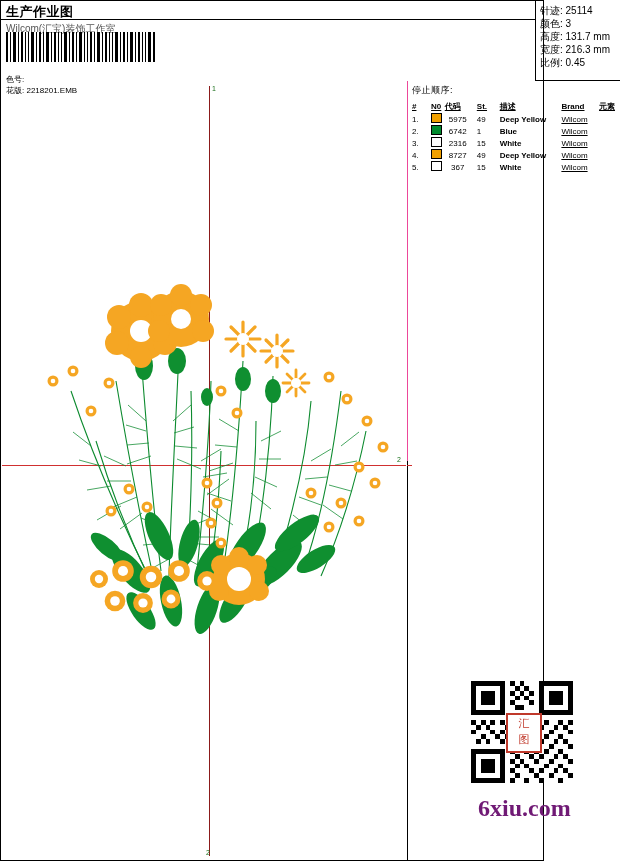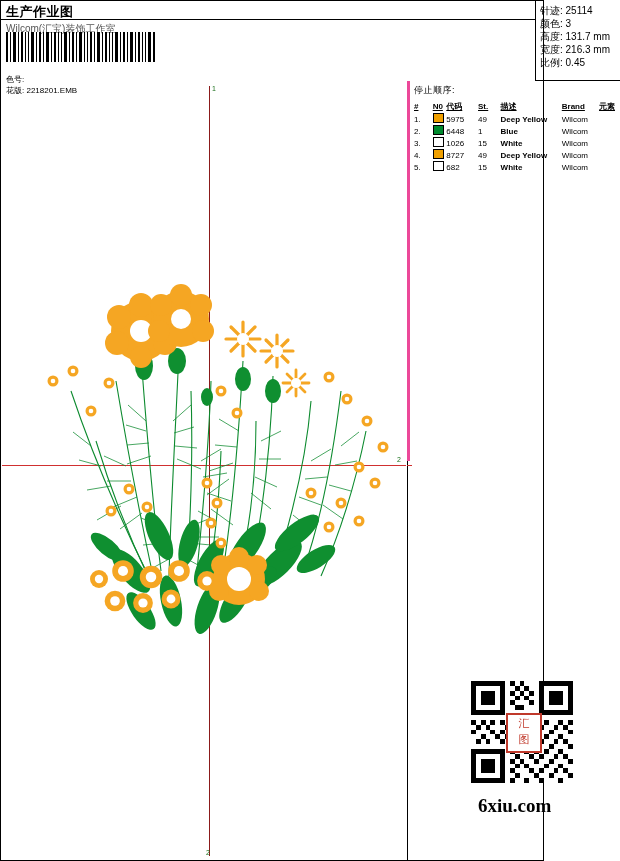--- a/index.html
+++ b/index.html
@@ -68,21 +68,21 @@
     padding: 3px 4px;
     font-size: 10px;
     line-height: 13px;
   }
 
   
   .clr-panel {
     position: absolute;
     left: 406px; top: 80px;
     width: 214px; height: 380px;
-    border-left: 3px solid #ec4899;
+    border-left: 1px solid #ec4899;
     box-sizing: border-box;
     padding: 3px 4px 0 4px;
     font-size: 8px;
   }
   .clr-title {
     font-size: 9px;
     margin-bottom: 4px;
     letter-spacing: 0.5px;
   }
   .clr-table {
@@ -97,24 +97,24 @@
     text-decoration: underline;
     white-space: nowrap;
   }
   .clr-table td {
     padding: 0 2px 0 0;
     white-space: nowrap;
     line-height: 11px;
   }
   .c-idx   { width: 22px; }
   .c-swa   { width: 12px; }
-  .c-code  { width: 30px; text-align: left; padding-right: 6px !important; }
+  .c-code  { width: 30px; text-align: center; padding-right: 6px !important; }
   .c-st    { width: 20px; padding-right: 6px !important; }
   .c-desc  { width: 66px; font-weight: bold; }
-  .c-brand { width: 40px; }
+  .c-brand { width: 40px; text-decoration: underline; }
   .swatch {
     display: inline-block;
     width: 9px; height: 8px;
     border: 1px solid #000;
     vertical-align: -1px;
   }
 
   
   .v-line {
     position: absolute;
@@ -169,23 +169,23 @@
     color: #c0392b;
     font-size: 11px;
     line-height: 16px;
     text-align: center;
     background: #fff;
     font-family: "Liberation Serif", serif;
   }
   .wm {
     position: absolute;
     left: 477px; top: 794px;
-    font-size: 19px;
+    font-size: 24px;
     font-weight: bold;
-    color: #000000;
+    color: #701a75;
     font-family: "Liberation Serif", serif;
   }
 
   
   .art {
     position: absolute;
     left: 10px; top: 270px;
     width: 396px; height: 400px;
   }
 </style>
@@ -300,48 +300,48 @@
             <td class="c-swa"><span class="swatch" style="background: rgb(240, 160, 0);"></span></td>
             <td class="c-code">5975</td>
             <td class="c-st">49</td>
             <td class="c-desc">Deep Yellow</td>
             <td class="c-brand">Wilcom</td>
             <td></td>
           </tr>
           <tr>
             <td class="c-idx">2.</td>
             <td class="c-swa"><span class="swatch" style="background: rgb(0, 138, 46);"></span></td>
-            <td class="c-code">6448</td>
+            <td class="c-code">6742</td>
             <td class="c-st">1</td>
             <td class="c-desc">Blue</td>
             <td class="c-brand">Wilcom</td>
             <td></td>
           </tr>
           <tr>
             <td class="c-idx">3.</td>
             <td class="c-swa"><span class="swatch" style="background: rgb(255, 255, 255);"></span></td>
-            <td class="c-code">1026</td>
+            <td class="c-code">2316</td>
             <td class="c-st">15</td>
             <td class="c-desc">White</td>
             <td class="c-brand">Wilcom</td>
             <td></td>
           </tr>
           <tr>
             <td class="c-idx">4.</td>
             <td class="c-swa"><span class="swatch" style="background: rgb(240, 160, 0);"></span></td>
             <td class="c-code">8727</td>
             <td class="c-st">49</td>
             <td class="c-desc">Deep Yellow</td>
             <td class="c-brand">Wilcom</td>
             <td></td>
           </tr>
           <tr>
             <td class="c-idx">5.</td>
             <td class="c-swa"><span class="swatch" style="background: rgb(255, 255, 255);"></span></td>
-            <td class="c-code">682</td>
+            <td class="c-code">367</td>
             <td class="c-st">15</td>
             <td class="c-desc">White</td>
             <td class="c-brand">Wilcom</td>
             <td></td>
           </tr>
         </tbody>
     </table>
   </div>
 
   <div class="v-line"></div>

